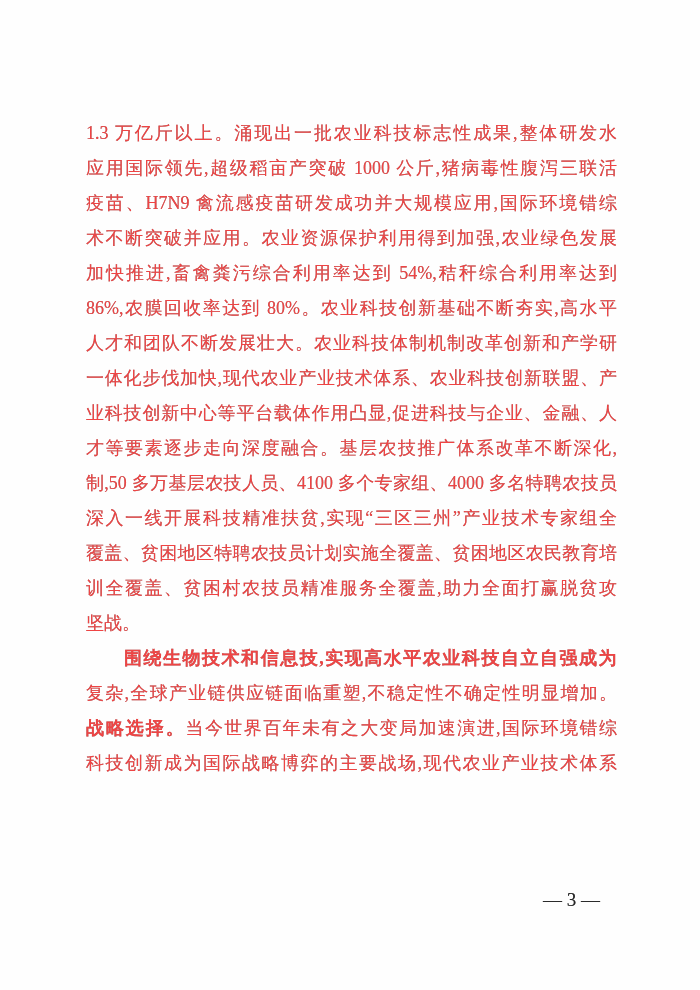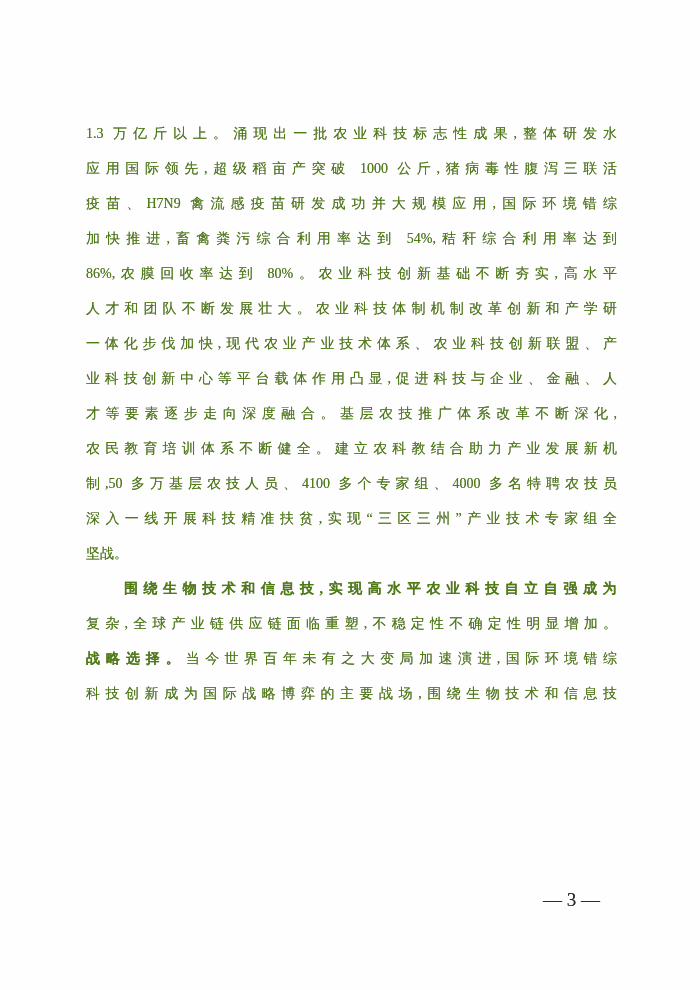--- a/index.html
+++ b/index.html
@@ -17,22 +17,22 @@
   }
   .text-block {
     position: absolute;
     left: 86px;
     top: 116px;
     width: 531px;
   }
   .line {
     height: 35px;
     line-height: 35px;
-    font-size: 14px;
-    color: #4d7c0f;
+    font-size: 18px;
+    color: #ef4444;
     text-align: justify;
     text-align-last: justify;
     text-shadow: 0 0 0.6px rgba(45,45,45,0.55);
     white-space: nowrap;
   }
   .line.no-justify {
     text-align: center;
     text-align-last: left;
   }
   .line.indent {
@@ -55,32 +55,34 @@
 </style>
 </head>
 <body>
 
 <div class="page">
   <div class="text-block">
       <div>
         <div class="line">1.3 万亿斤以上。涌现出一批农业科技标志性成果,整体研发水</div>
         <div class="line">应用国际领先,超级稻亩产突破 1000 公斤,猪病毒性腹泻三联活</div>
         <div class="line">疫苗、H7N9 禽流感疫苗研发成功并大规模应用,国际环境错综</div>
+        <div class="line">术不断突破并应用。农业资源保护利用得到加强,农业绿色发展</div>
         <div class="line">加快推进,畜禽粪污综合利用率达到 54%,秸秆综合利用率达到</div>
         <div class="line">86%,农膜回收率达到 80%。农业科技创新基础不断夯实,高水平</div>
         <div class="line">人才和团队不断发展壮大。农业科技体制机制改革创新和产学研</div>
         <div class="line">一体化步伐加快,现代农业产业技术体系、农业科技创新联盟、产</div>
         <div class="line">业科技创新中心等平台载体作用凸显,促进科技与企业、金融、人</div>
         <div class="line">才等要素逐步走向深度融合。基层农技推广体系改革不断深化,</div>
-        <div class="line">农民教育培训体系不断健全。建立农科教结合助力产业发展新机</div>
         <div class="line">制,50 多万基层农技人员、4100 多个专家组、4000 多名特聘农技员</div>
         <div class="line">深入一线开展科技精准扶贫,实现“三区三州”产业技术专家组全</div>
+        <div class="line">覆盖、贫困地区特聘农技员计划实施全覆盖、贫困地区农民教育培</div>
+        <div class="line">训全覆盖、贫困村农技员精准服务全覆盖,助力全面打赢脱贫攻</div>
         <div class="line no-justify">坚战。</div>
       </div>
       <div>
         <div class="line indent"><b>围绕生物技术和信息技,实现高水平农业科技自立自强成为</b></div>
         <div class="line">复杂,全球产业链供应链面临重塑,不稳定性不确定性明显增加。</div>
         <div class="line"><b>战略选择。</b>当今世界百年未有之大变局加速演进,国际环境错综</div>
-        <div class="line">科技创新成为国际战略博弈的主要战场,围绕生物技术和信息技</div>
+        <div class="line">科技创新成为国际战略博弈的主要战场,现代农业产业技术体系</div>
       </div>
     </div>
   <div class="page-number">— 3 —</div>
 </div>
 
 </body></html>

